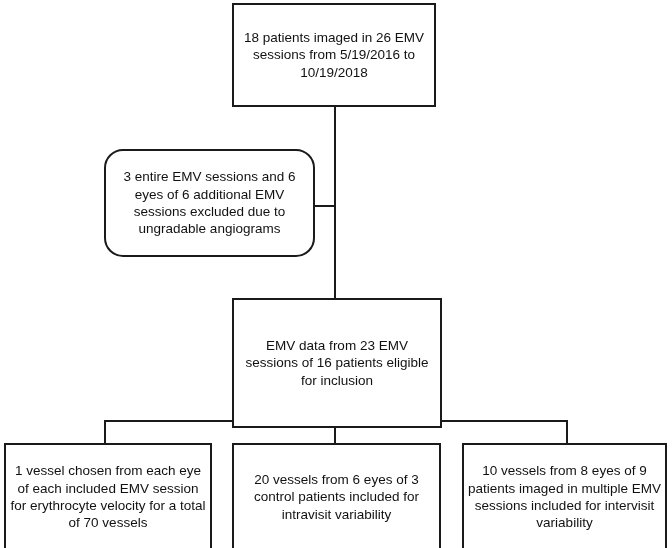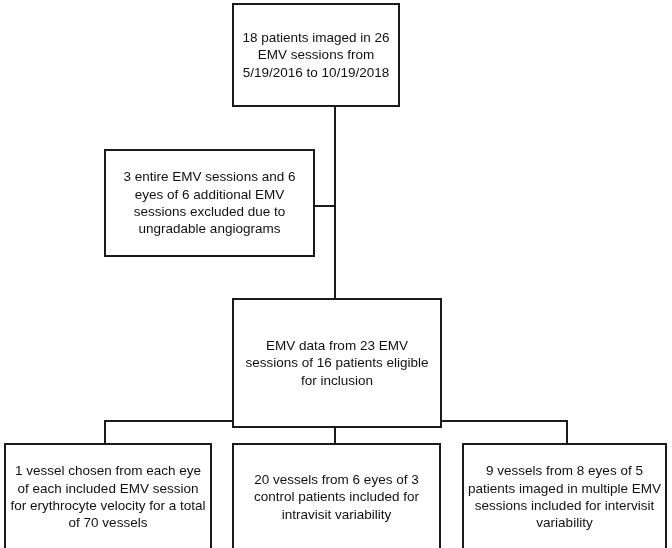--- a/index.html
+++ b/index.html
@@ -42,22 +42,22 @@
   }
   .edge {
     position: absolute;
     background: #1a1a1a;
     z-index: 1;
   }
   .edge-v { width: 2px; }
   .edge-h { height: 2px; }
 
   
-  #node-top      { left: 232px; top: 3px;   width: 168px; height: 104px; }
-  #node-excluded { left: 104px; top: 149px; width: 211px; height: 108px; }
+  #node-top      { left: 232px; top: 3px;   width: 204px; height: 104px; }
+  #node-excluded { left: 104px; top: 149px; width: 211px; height: 108px; border-radius: 19px; }
   #node-eligible { left: 232px; top: 298px; width: 210px; height: 130px; }
   #node-out-1    { left: 4px;   top: 443px; width: 208px; height: 108px; }
   #node-out-2    { left: 232px; top: 443px; width: 209px; height: 108px; }
   #node-out-3    { left: 462px; top: 443px; width: 205px; height: 108px; }
 
   
   #edge-trunk        { left: 334px; top: 106px; height: 193px; }
   #edge-to-excluded  { left: 314px; top: 205px; width: 21px; }
   #edge-eligible-down{ left: 334px; top: 399px; height: 45px; }
   #edge-fanout-bar   { left: 104px; top: 420px; width: 464px; }
@@ -95,16 +95,16 @@
 
   <div class="node" id="node-out-1">
     <span class="node-text">1 vessel chosen from each eye of each included EMV session for erythrocyte velocity for a total of 70 vessels</span>
   </div>
 
   <div class="node" id="node-out-2">
     <span class="node-text">20 vessels from 6 eyes of 3 control patients included for intravisit variability</span>
   </div>
 
   <div class="node" id="node-out-3">
-    <span class="node-text">9 vessels from 8 eyes of 5 patients imaged in multiple EMV sessions included for intervisit variability</span>
+    <span class="node-text">10 vessels from 8 eyes of 9 patients imaged in multiple EMV sessions included for intervisit variability</span>
   </div>
 
 </div>
 
 </body></html>

